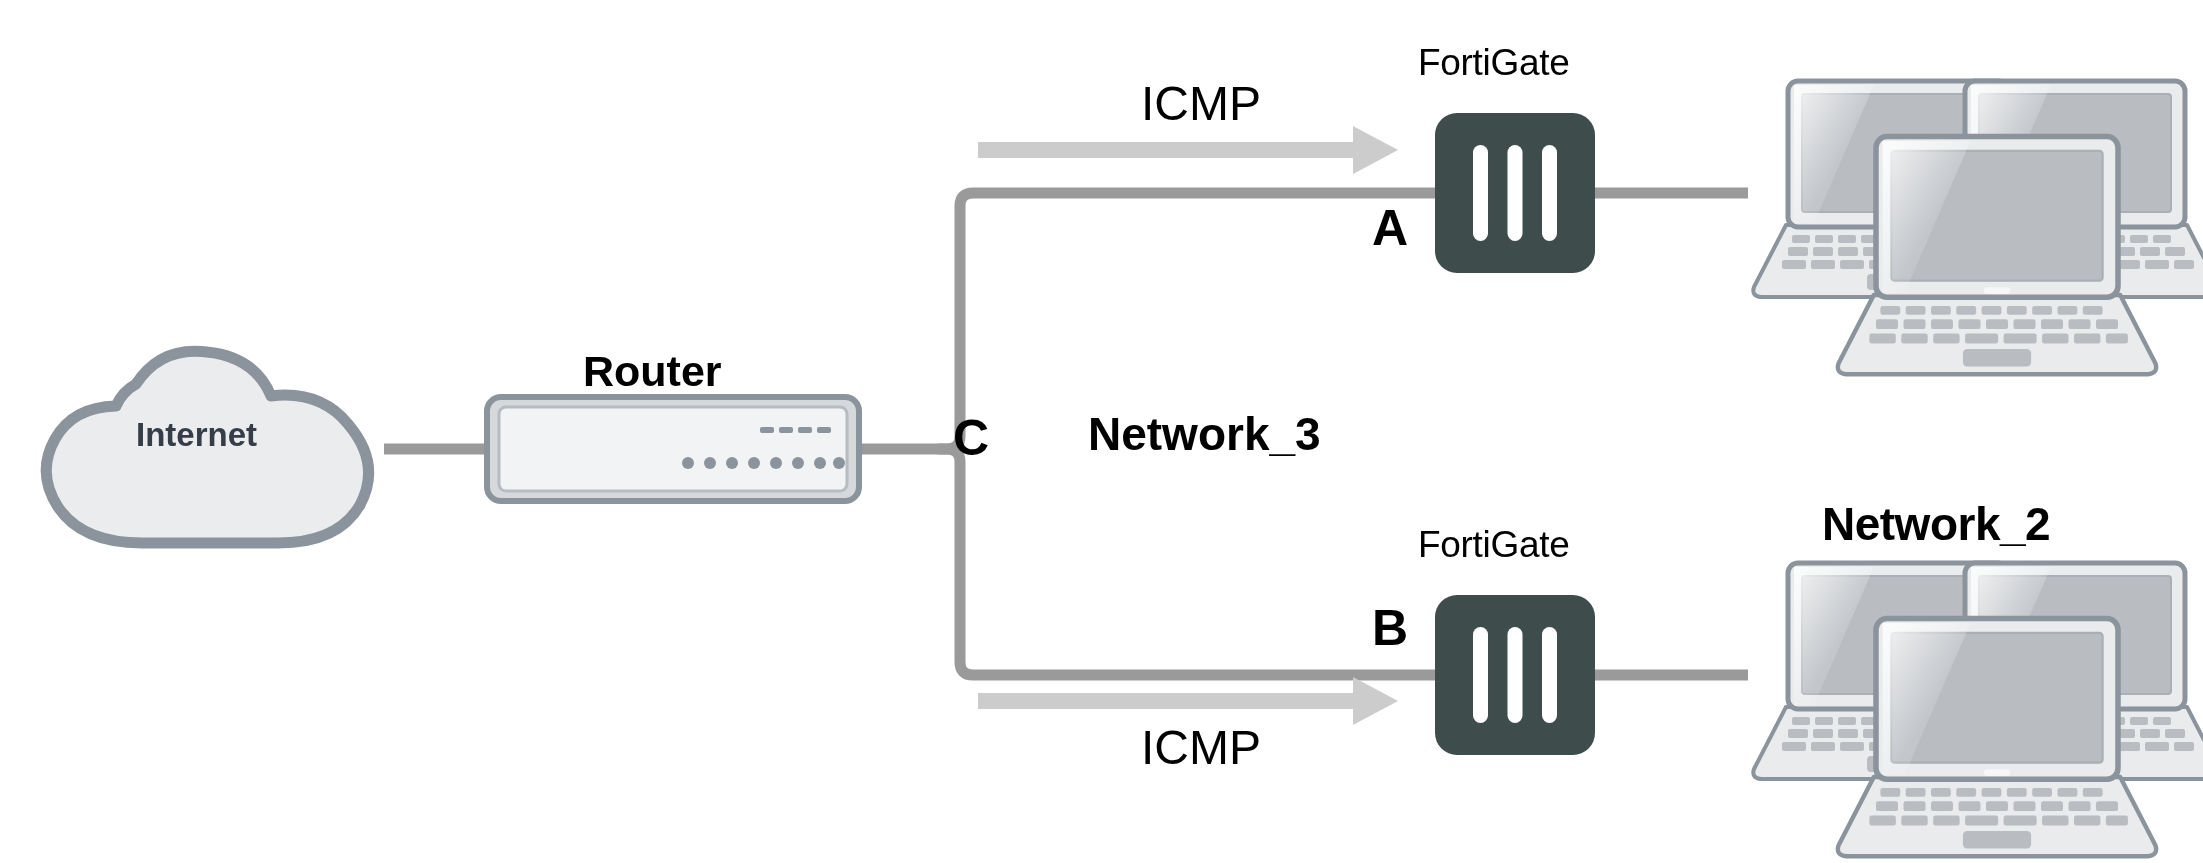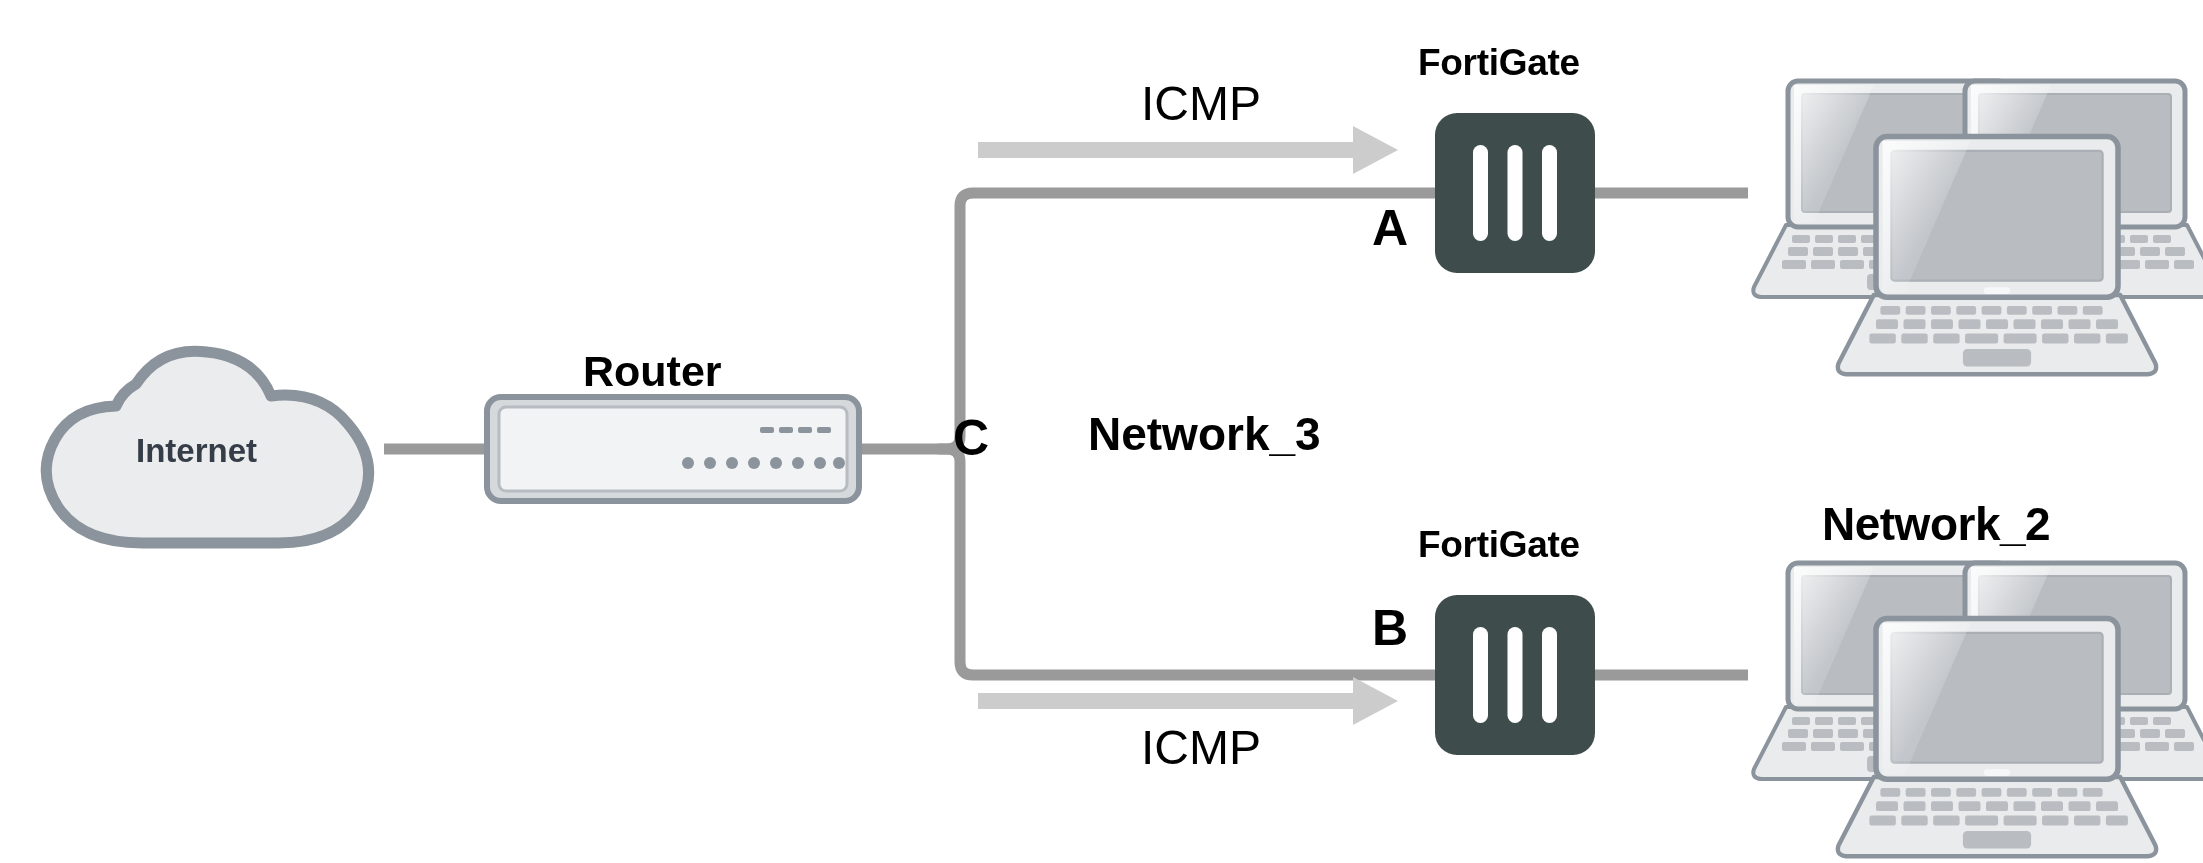--- a/index.html
+++ b/index.html
@@ -29,21 +29,21 @@
     color: #000000;
     line-height: 1;
   }
   .lbl-title {
     font-size: 46px;
     font-weight: bold;
     letter-spacing: -0.5px;
   }
   .lbl-fg {
     font-size: 37px;
-    font-weight: bold;
+    font-weight: normal;
     letter-spacing: -0.3px;
   }
   .lbl-icmp {
     font-size: 48px;
     font-weight: normal;
   }
   .lbl-node {
     font-size: 50px;
     font-weight: bold;
   }
@@ -210,21 +210,21 @@
     </g>
 
     <g>
       <use href="#laptop" x="1748" y="557" width="300" height="230"></use>
       <use href="#laptop" x="1925" y="557" width="300" height="230"></use>
       <use href="#laptop" x="1832" y="612" width="330" height="253"></use>
     </g>
 
   </svg>
 
-  <div class="lbl lbl-internet" style="left:136px; top:434px;">Internet</div>
+  <div class="lbl lbl-internet" style="left:136px; top:418px;">Internet</div>
 
   <div class="lbl lbl-router" style="left:583px; top:326px;">Router</div>
 
   <div class="lbl lbl-node" style="left:953px; top:413px;">C</div>
 
   <div class="lbl lbl-net3" style="left:1088px; top:411px;text-align:center;">Network_3</div>
 
   <div class="lbl lbl-icmp" style="left:1141px; top:80px;">ICMP</div>
 
   <div class="lbl lbl-icmp" style="left:1141px; top:724px;">ICMP</div>

